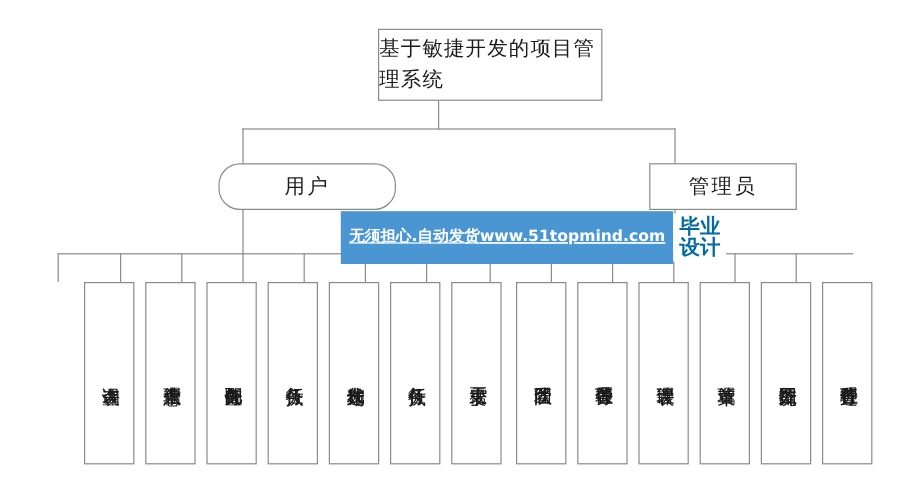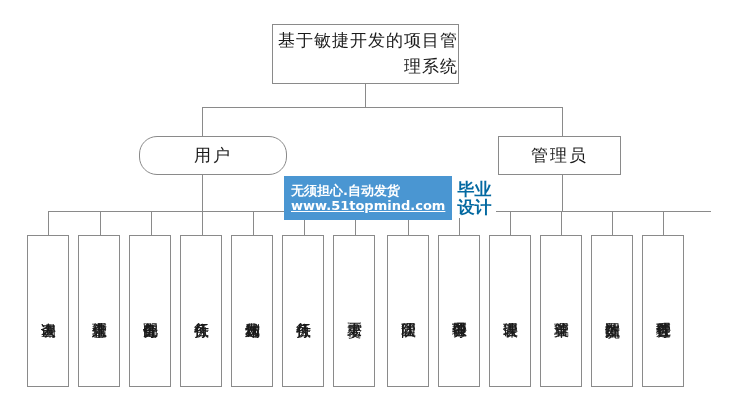--- a/index.html
+++ b/index.html
@@ -21,22 +21,23 @@
   
   .node {
     position: absolute;
     box-sizing: border-box;
     border: 1px solid #8a8a8a;
     background: #ffffff;
     color: #1a1a1a;
     display: flex;
     align-items: center;
     justify-content: center;
-    text-align: right;
+    text-align: left;
     z-index: 3;
+    margin-left: 43px;
   }
   .node-root {
     font-size: 17px;
     line-height: 26px;
     letter-spacing: 1px;
   }
   .node-mid {
     font-size: 17px;
     line-height: 20px;
     letter-spacing: 2px;
@@ -68,25 +69,26 @@
   #watermark {
     position: absolute;
     z-index: 8;
     display: flex;
     align-items: stretch;
     font-family: "DejaVu Sans", "Liberation Sans", sans-serif;
   }
   #watermark .wm-left {
     background: #4a96d2;
     color: #ffffff;
-    padding: 3px 7px 4px 7px;
-    display: flex;
-    flex-direction: column;
+    padding: 14px 7px 4px 7px;
+    display: flex;
+    flex-direction: row;
     justify-content: center;
     line-height: 15px;
+    text-decoration: underline;
   }
   #watermark .wm-line1 {
     font-size: 13px;
     font-weight: bold;
     white-space: nowrap;
   }
   #watermark .wm-line2 {
     font-size: 13px;
     font-weight: bold;
     white-space: nowrap;

